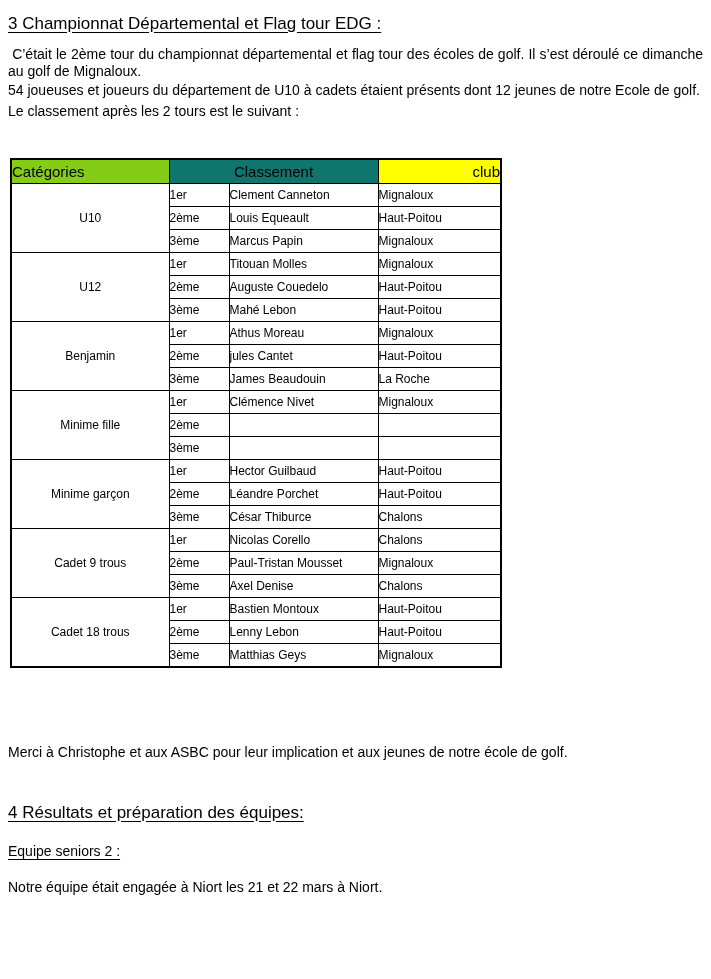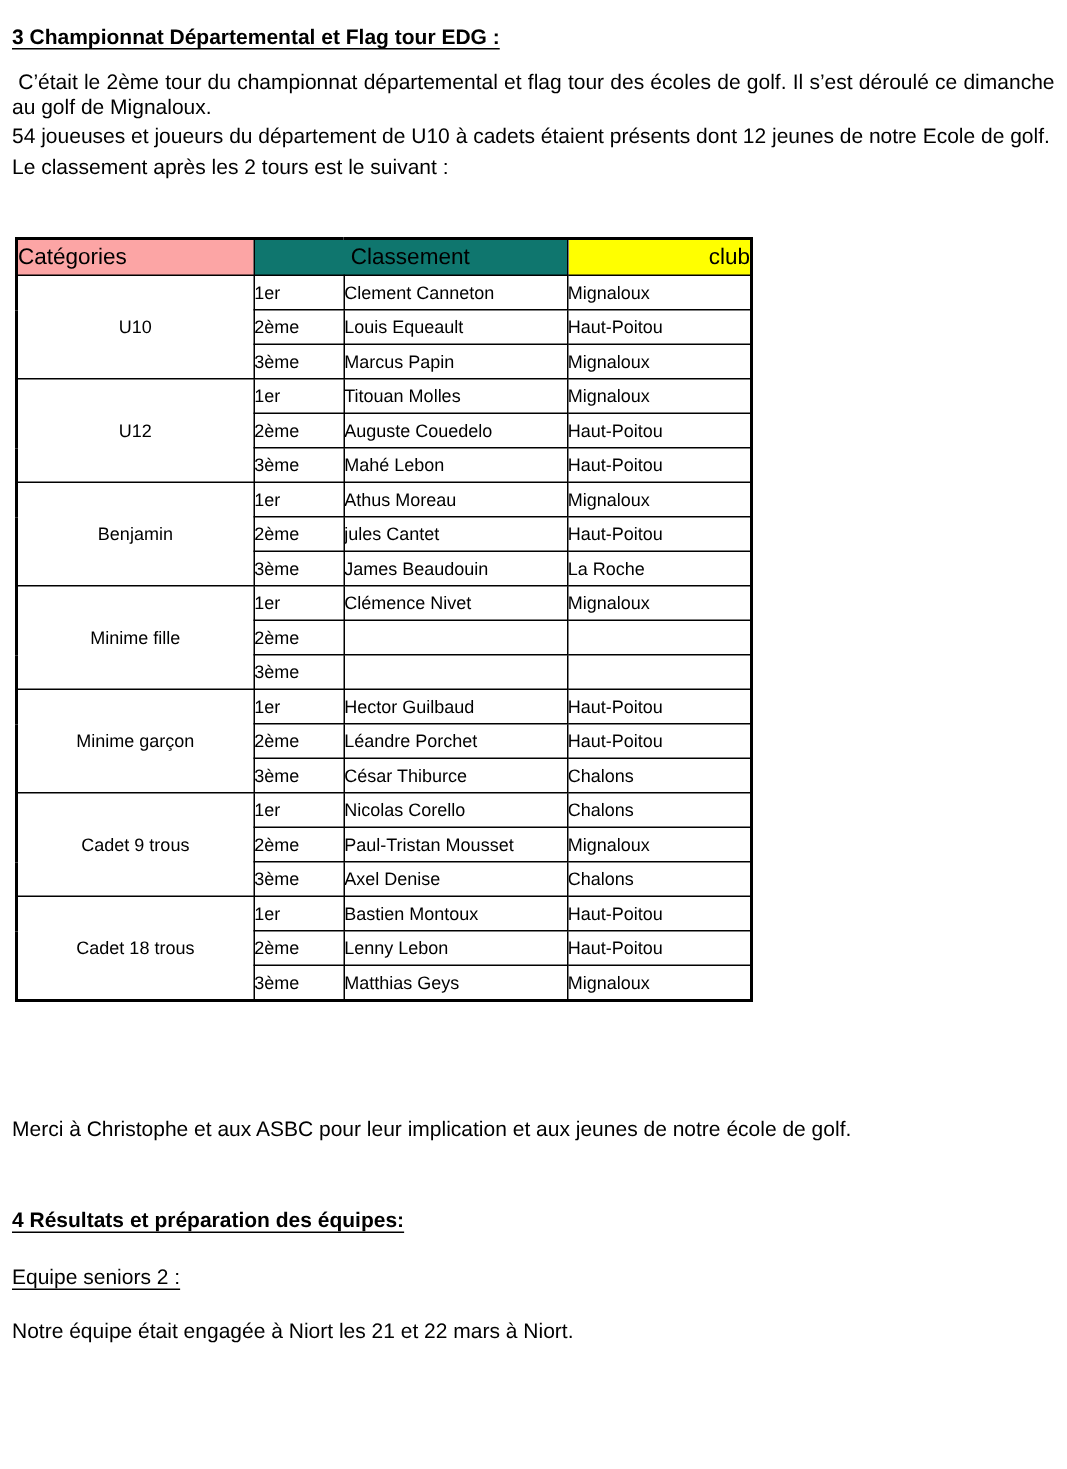--- a/index.html
+++ b/index.html
@@ -5,22 +5,22 @@
   html, body { margin: 0; padding: 0; background: #ffffff; }
   body {
     width: 711px; height: 979px;
     box-sizing: border-box;
     padding: 8px 8px 0 8px;
     font-family: "Liberation Sans", sans-serif;
     color: #000000;
     overflow: hidden;
   }
   .h-section {
-    font-size: 14px;
-    font-weight: bold;
+    font-size: 17px;
+    font-weight: normal;
     text-decoration: underline;
     text-underline-offset: 3px;
     line-height: 24px;
     margin: 4px 0 0 0;
   }
   .body-par {
     font-size: 14px;
     line-height: 17px;
     text-align: justify;
     margin: 0;
@@ -79,21 +79,21 @@
 
 <table class="results">
   <colgroup>
     <col style="width:158px">
     <col style="width:60px">
     <col style="width:149px">
     <col style="width:123px">
   </colgroup>
   <thead>
     <tr>
-      <th class="hdr-cat" style="background: #fca5a5;">Catégories</th>
+      <th class="hdr-cat" style="background: #84cc16;">Catégories</th>
       <th class="hdr-mid" colspan="2" style="background: #0f766e;">Classement</th>
       <th class="hdr-club" style="background: rgb(255, 255, 0);">club</th>
     </tr>
   </thead>
   <tbody>
       <tr>
         <td class="cat" rowspan="3">U10</td>
         <td class="rank">1er</td>
         <td class="name">Clement Canneton</td>
         <td class="club">Mignaloux</td>

